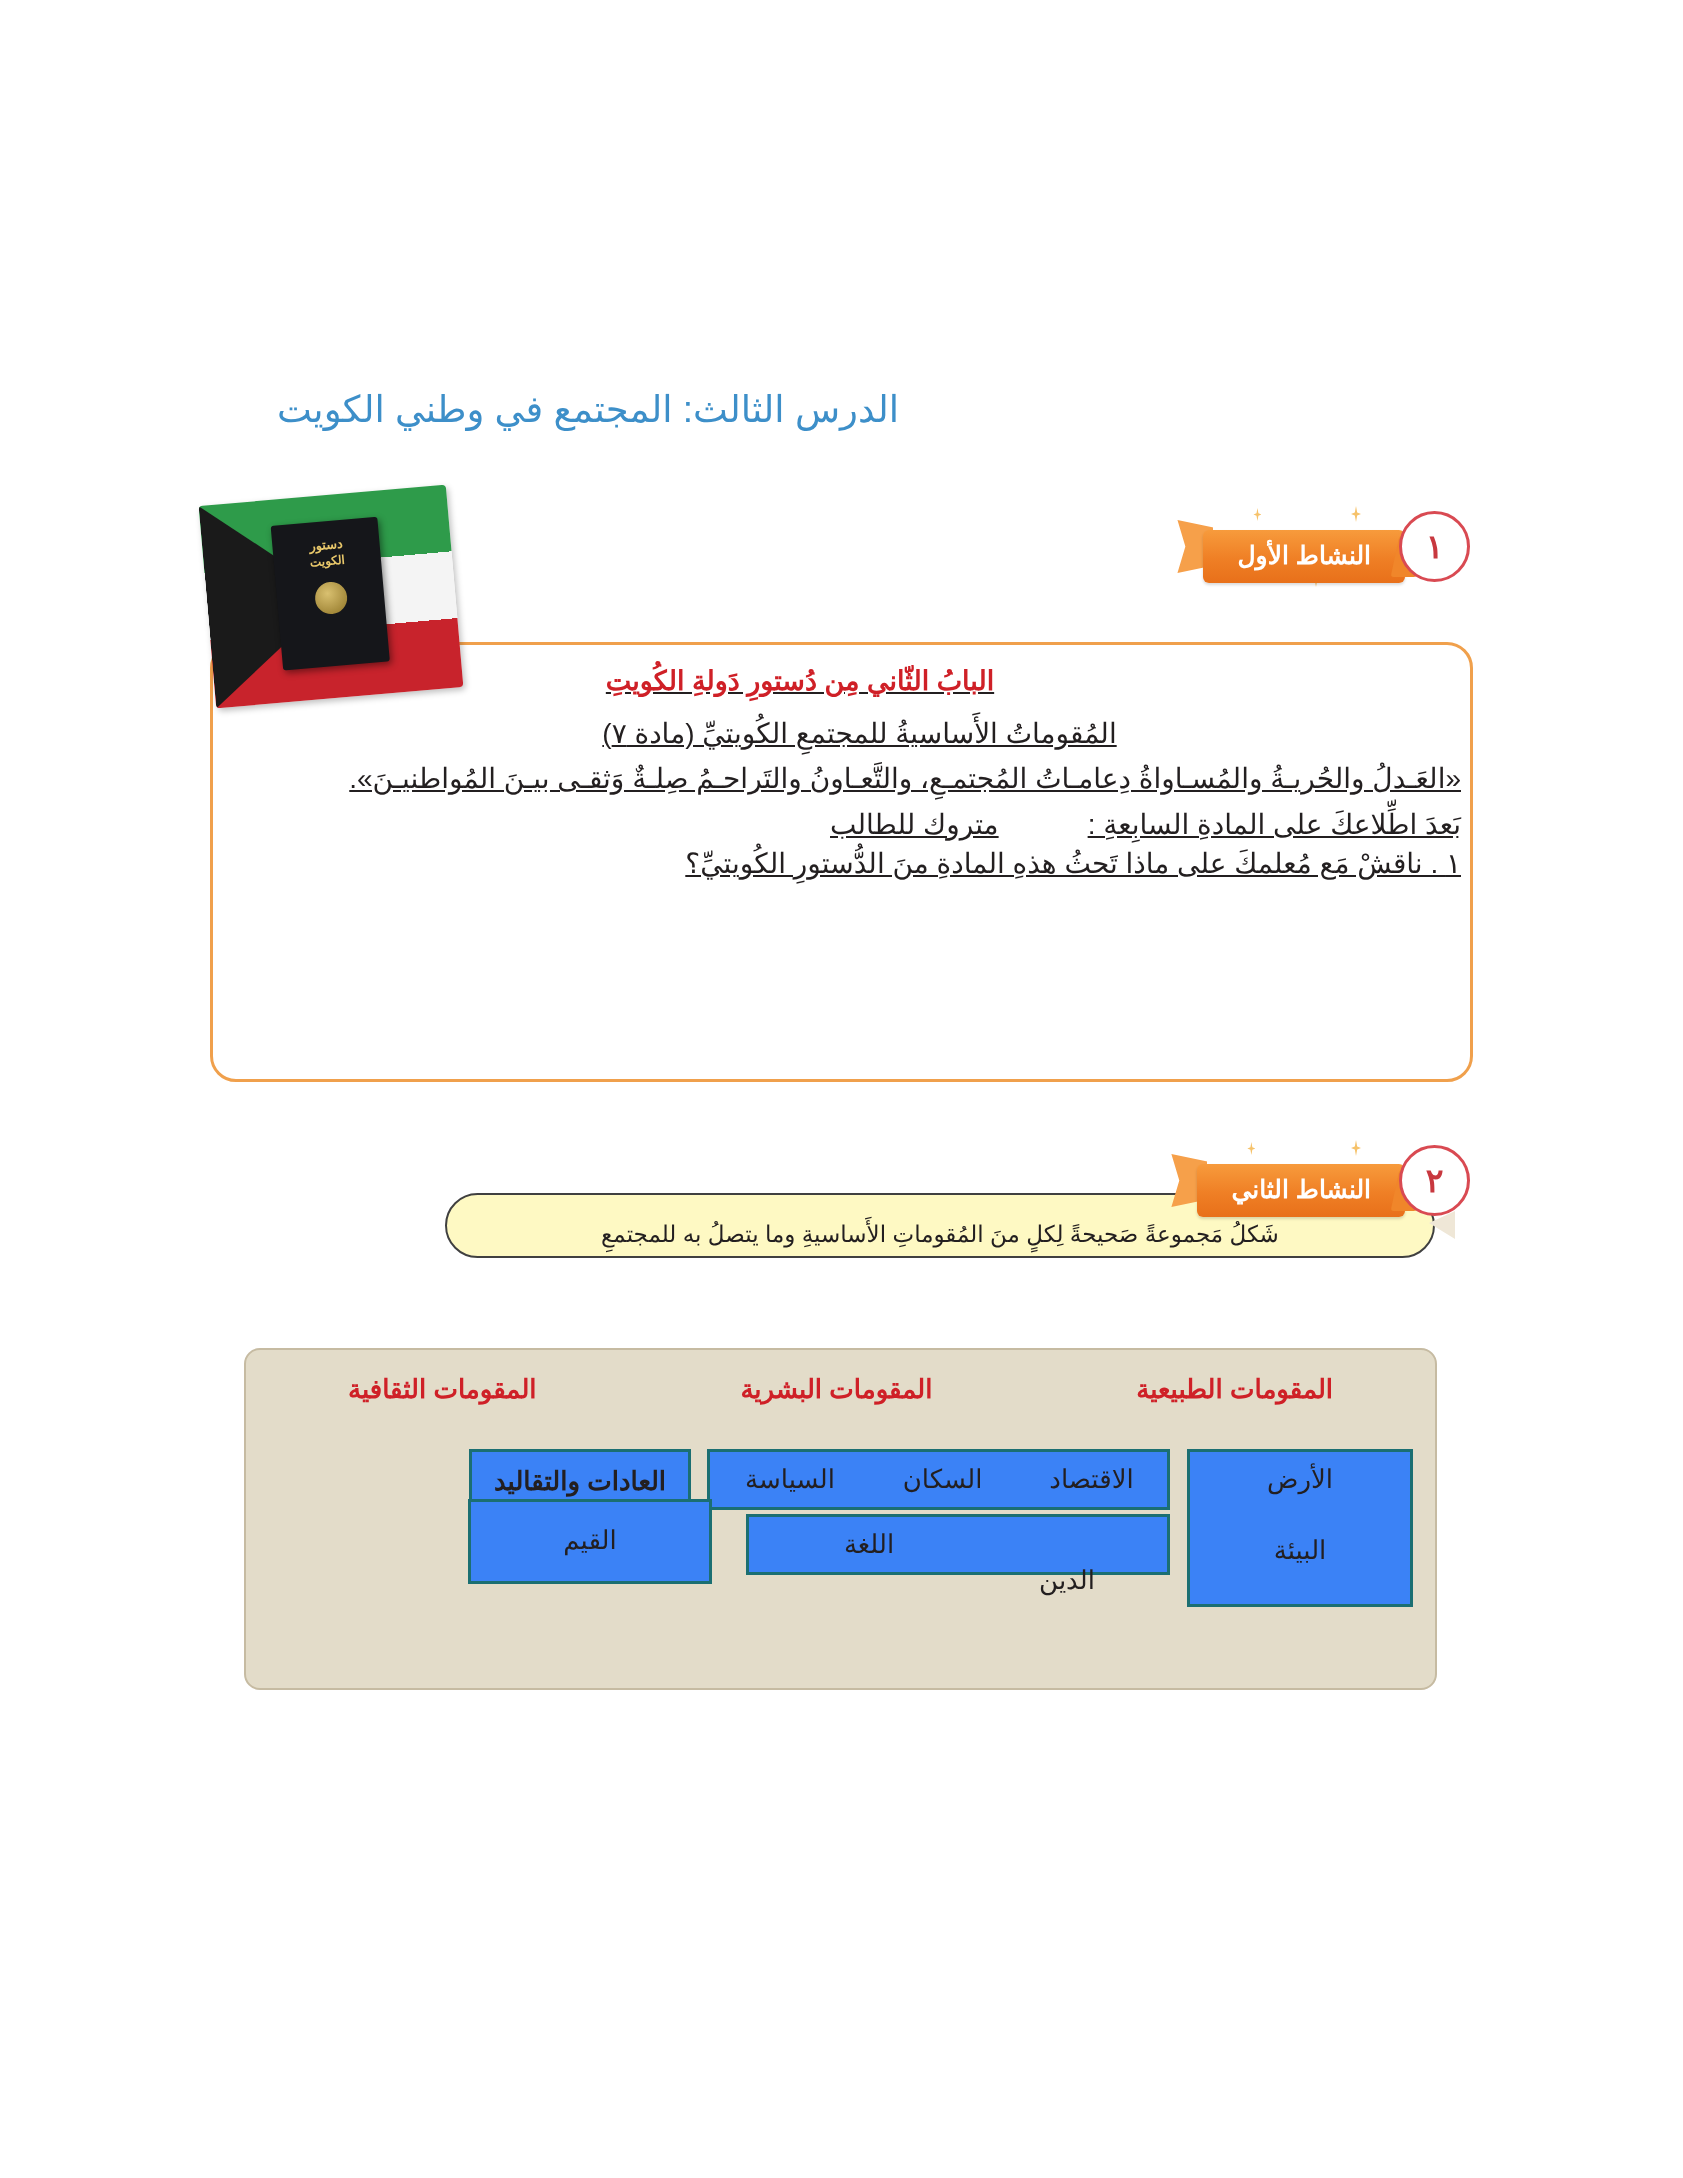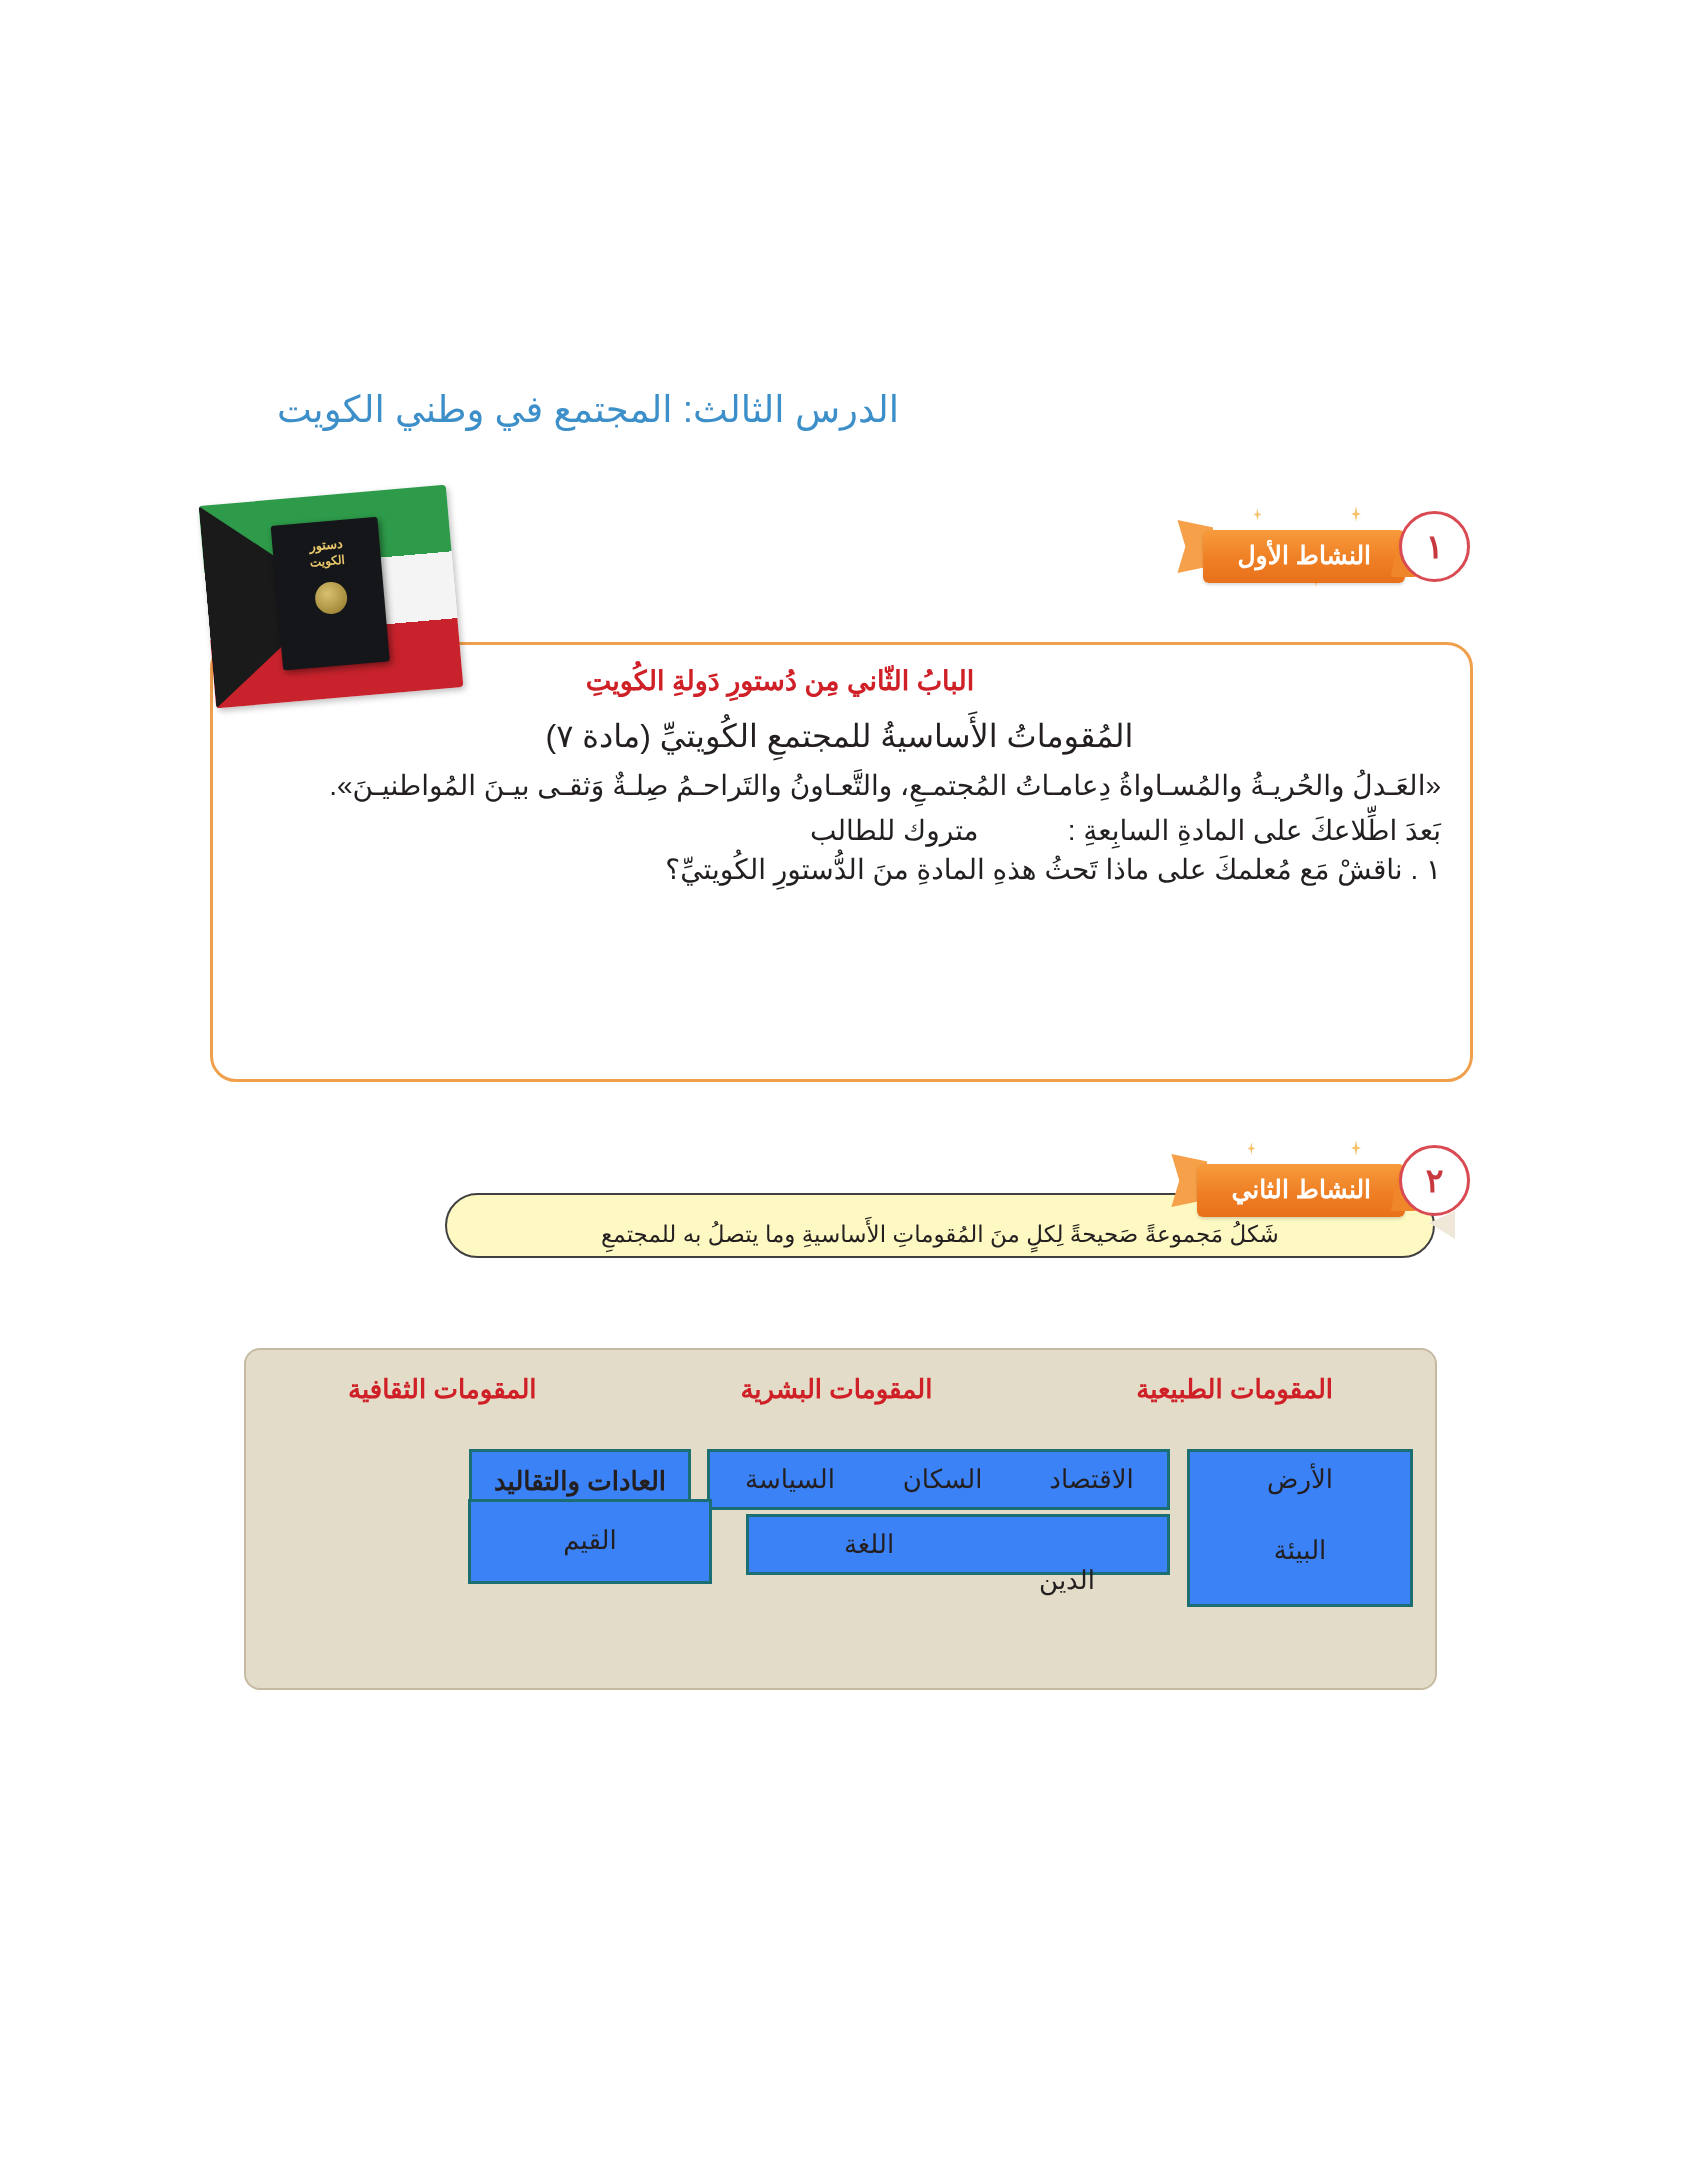--- a/index.html
+++ b/index.html
@@ -182,35 +182,36 @@
   .book-t2 { color: #e8c76a; font-size: 12px; font-weight: bold; margin-top: 2px; }
   .book-seal {
     width: 32px; height: 32px; border-radius: 50%;
     background: radial-gradient(circle at 40% 35%, #d9c070, #8f7426);
     margin-top: 14px;
   }
 
   .act1-inner {
     position: absolute;
     top: 665px;
-    right: 242px;
+    right: 222px;
     width: 1203px;
     direction: rtl;
     text-align: right;
+    text-decoration: underline;
   }
   .a1-title {
     color: #cf2027;
     font-size: 27px;
     font-weight: bold;
     text-align: center;
     margin-bottom: 14px;
     padding-right: 119px;
   }
   .a1-line {
-    font-size: 32px;
+    font-size: 28px;
     line-height: 1.62;
     color: #231f20;
     text-align: right;
   }
   .a1-line.center-ish { text-align: center; }
   .a1-quote {
     font-size: 28px;
     line-height: 1.62;
     text-align: justify;
     text-align-last: right;

